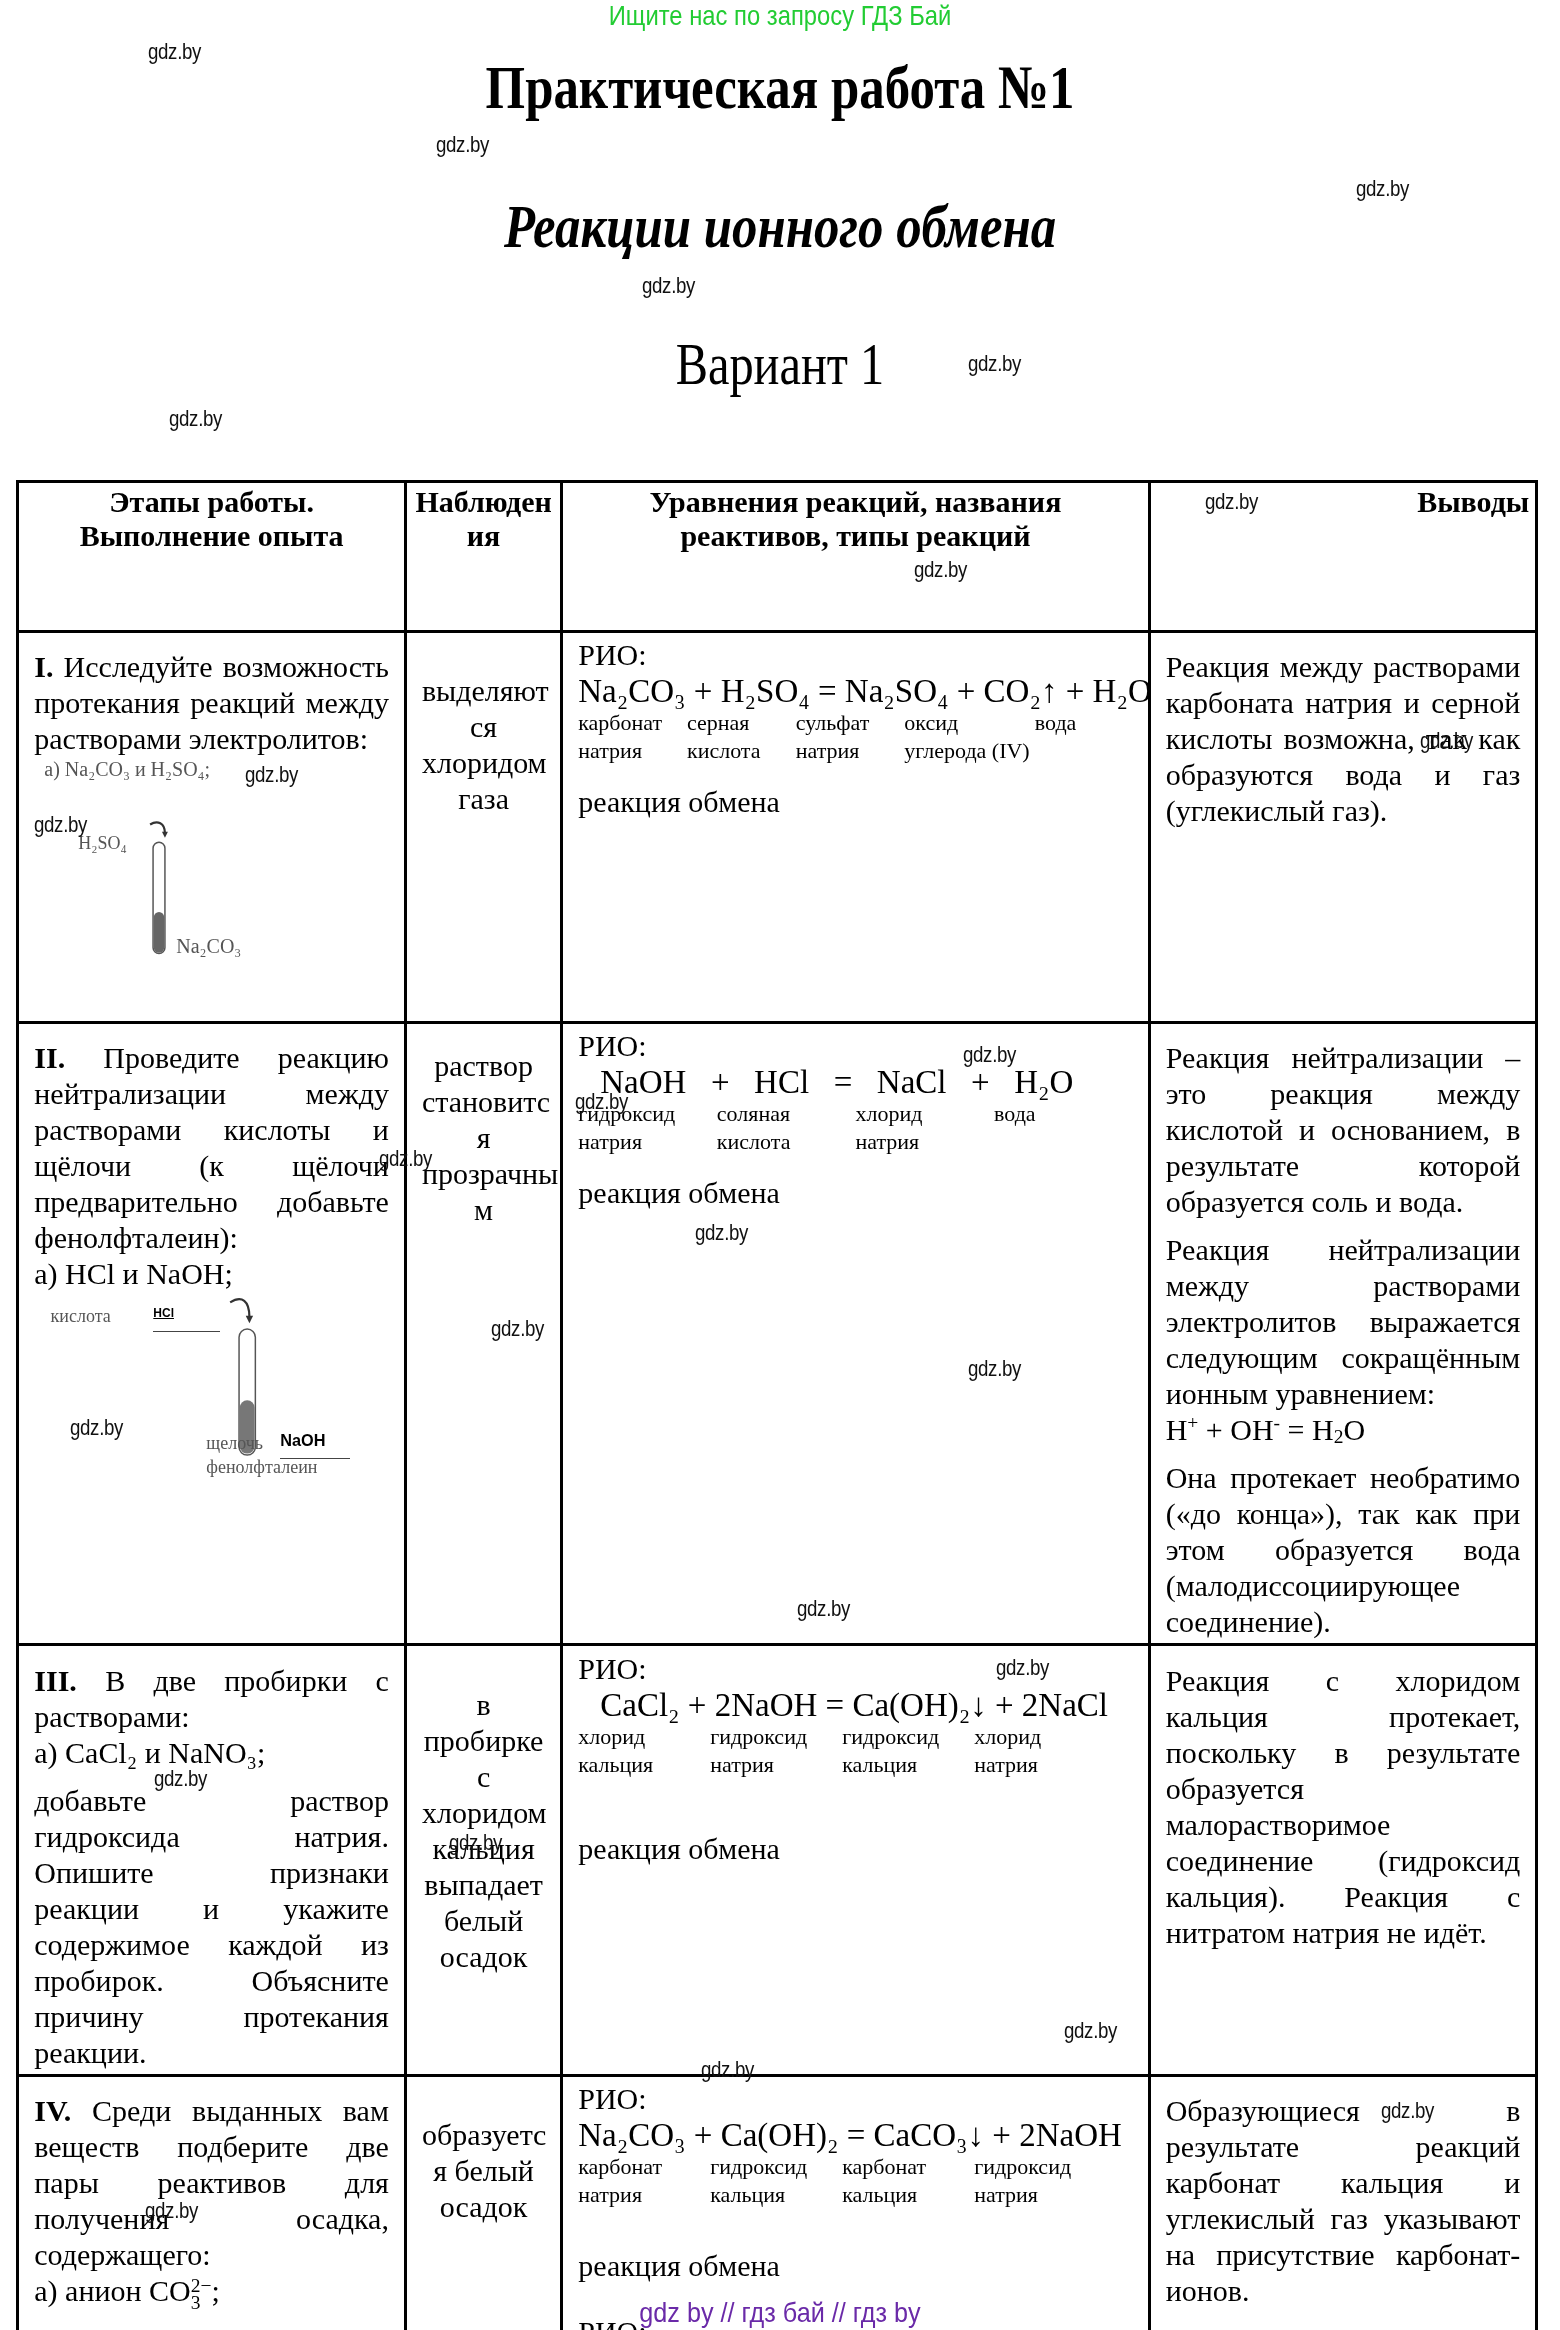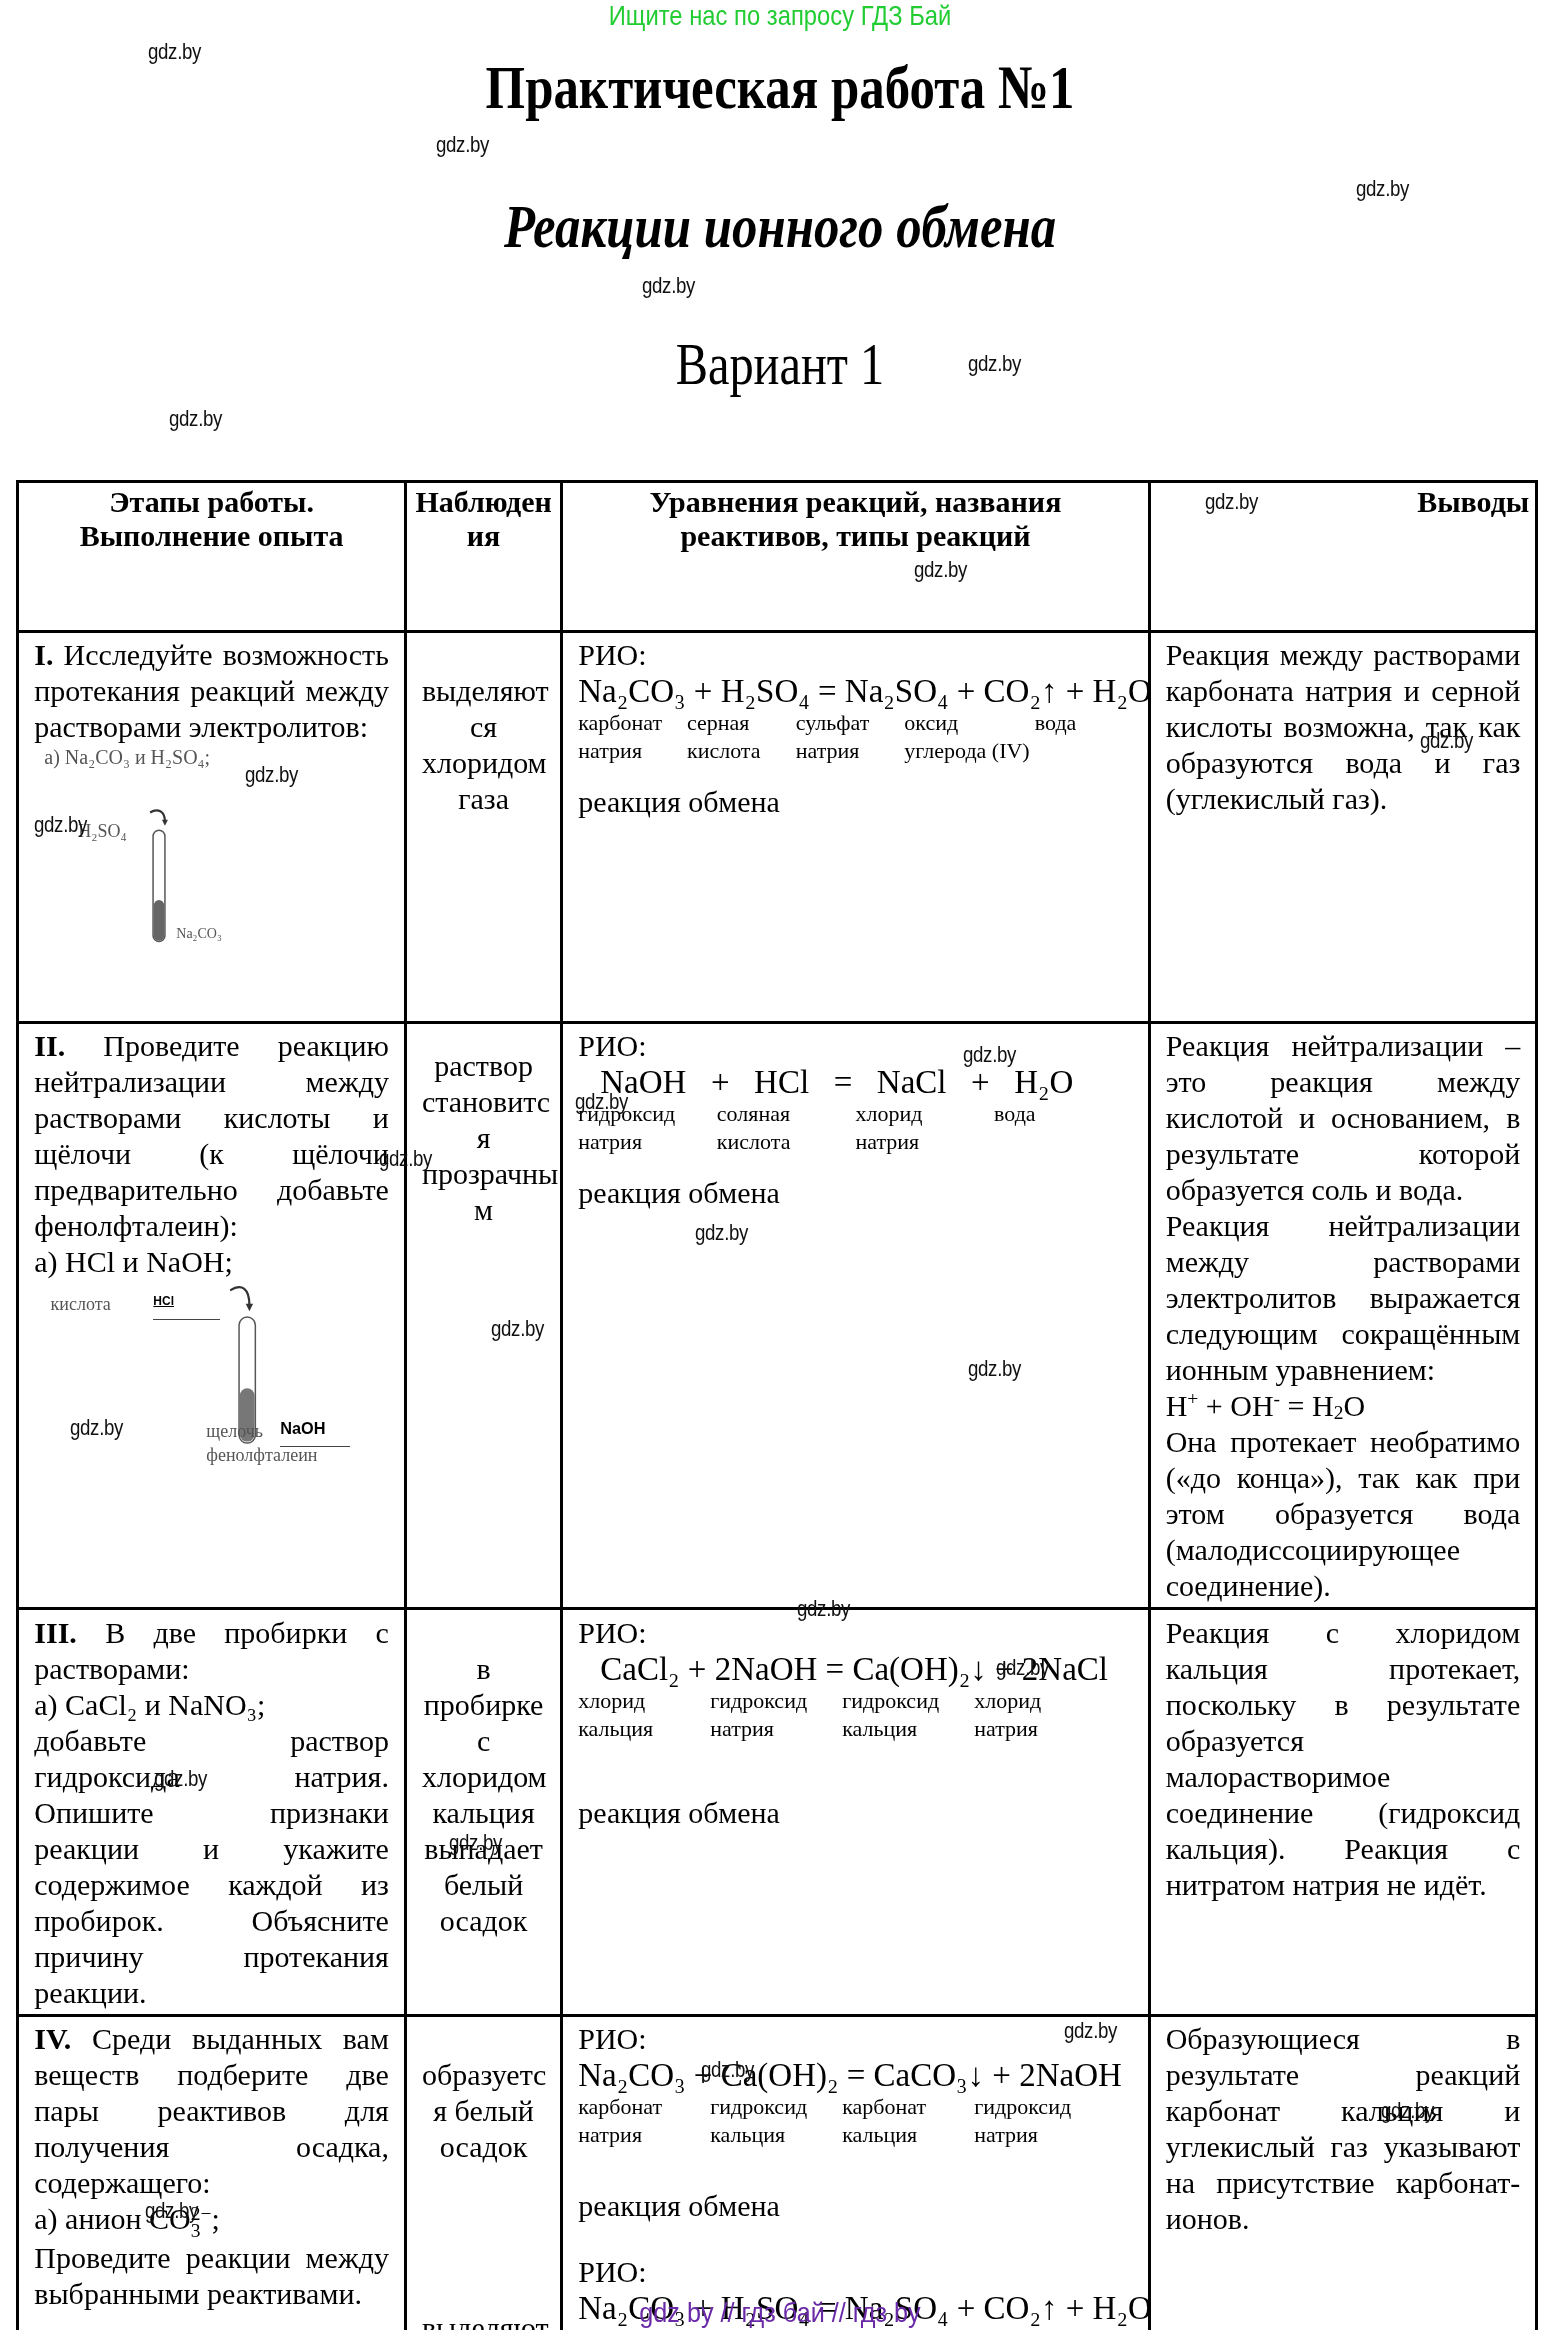--- a/index.html
+++ b/index.html
@@ -11,21 +11,21 @@
   .t1{top:52px;font-size:62px;font-weight:bold;transform:scaleX(0.82);}
   .t2{top:191px;font-size:62px;font-weight:bold;font-style:italic;transform:scaleX(0.82);}
   .t3{top:330px;font-size:59px;transform:scaleX(0.82);}
   table.main{position:absolute;left:16.3px;top:480px;width:1522px;border-collapse:collapse;table-layout:fixed;}
   table.main td, table.main th{border:3.7px solid #000;vertical-align:top;padding:4.4px 15px 3px 15px;font-size:30px;line-height:36px;}
   table.main th{font-weight:bold;text-align:center;padding:1.5px 6px;line-height:34px;}
   .c1{width:357px;}
   .c2{width:144px;}
   .c3{width:541px;}
   .c4{width:357px;}
-  .just{text-align:justify;text-align-last:left;}
+  .just{text-align:justify;text-align-last:left;margin-top:12px;}
   .center{text-align:center;}
   .eq{font-size:33px;white-space:nowrap;}
   .names{display:grid;font-size:22px;line-height:28px;white-space:nowrap;}
   .names span{}
   .sm-gray{color:#555;}
   .tube{position:relative;height:163px;}
   .footer{position:absolute;left:0;width:1560px;top:2297px;text-align:center;font-family:"Liberation Sans",sans-serif;font-size:28px;color:#6a2aa8;transform:scaleX(0.9);}
   sub{font-size:65%;vertical-align:-0.15em;line-height:0;}
   sup{font-size:65%;vertical-align:0.55em;line-height:0;}
   .frac{display:inline-block;vertical-align:middle;text-align:left;line-height:0.9;font-size:65%;}
@@ -82,21 +82,21 @@
         </div>
         <div class="sm-gray" style="font-size:20px;line-height:24px;margin-left:10px;">а) Na₂CO₃ и H₂SO₄;</div>
         <div class="tube">
           <span class="abs sm-gray" style="left:44px;top:44px;font-size:18px;">H₂SO₄</span>
           <svg class="abs" style="left:110px;top:39px" width="30" height="141" viewBox="0 0 40 190">
             <path d="M8 6 C18 0 28 4 28 18" fill="none" stroke="#333" stroke-width="3"></path>
             <path d="M24 16 L28 24 L32 16" fill="#333"></path>
             <rect x="12" y="30" width="16" height="150" rx="8" fill="#fff" stroke="#555" stroke-width="2"></rect>
             <rect x="13" y="124" width="14" height="55" rx="7" fill="#666"></rect>
           </svg>
-          <span class="abs sm-gray" style="left:142px;top:147px;font-size:14px;">Na₂CO₃</span>
+          <span class="abs sm-gray" style="left:142px;top:147px;font-size:20px;">Na₂CO₃</span>
         </div>
       </td>
       <td class="center">
         <div style="margin-top:36px">
           <div>выделяют</div>
           <div>ся</div>
           <div>хлоридом</div>
           <div>газа</div>
         </div>
       </td>

